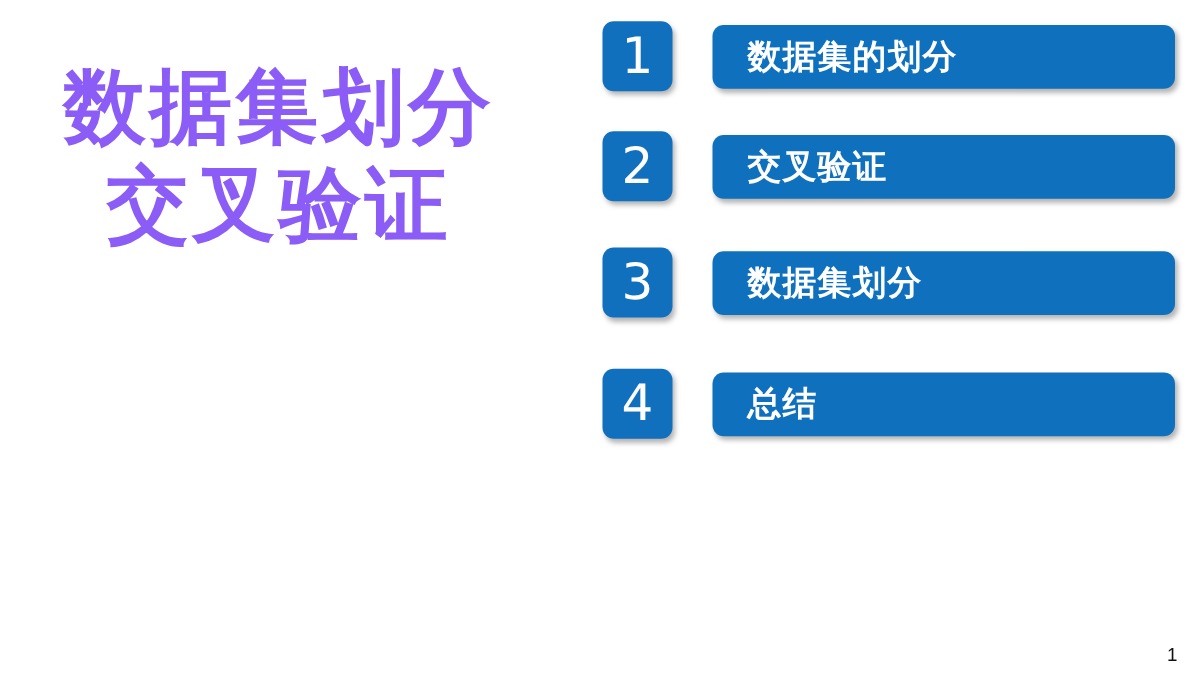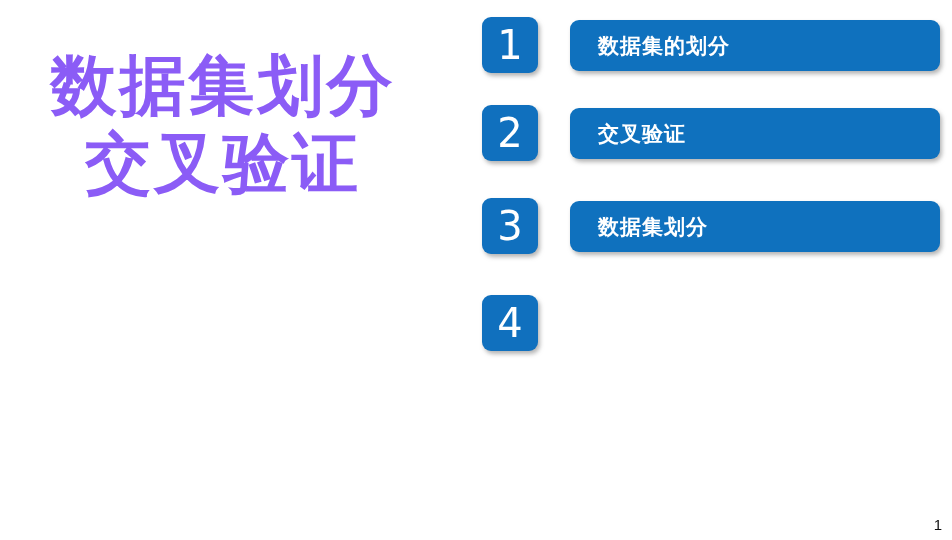--- a/index.html
+++ b/index.html
@@ -90,21 +90,21 @@
     border-radius: 9px;
     box-shadow: 2px 3px 4px rgba(120,120,120,0.55);
   }
   .agenda-label {
     position: absolute;
     left: 28px;
     top: 0px;
     height: 51px;
     line-height: 51px;
     color: #ffffff;
-    font-size: 21px;
+    font-size: 27px;
     font-weight: bold;
     letter-spacing: 1px;
     white-space: nowrap;
   }
 
   
   .page-number {
     position: absolute;
     right: 10px;
     bottom: 6px;
@@ -141,19 +141,22 @@
 
     <div class="agenda-row r3">
       <div class="num-badge">3</div>
       <div class="agenda-bar">
         <div class="agenda-label">数据集划分</div>
       </div>
     </div>
 
     <div class="agenda-row r4">
       <div class="num-badge">4</div>
+      <div class="agenda-bar">
+        <div class="agenda-label">总结</div>
+      </div>
     </div>
 
   </div>
 
   <div class="page-number">1</div>
 
 </div>
 
 </body></html>

